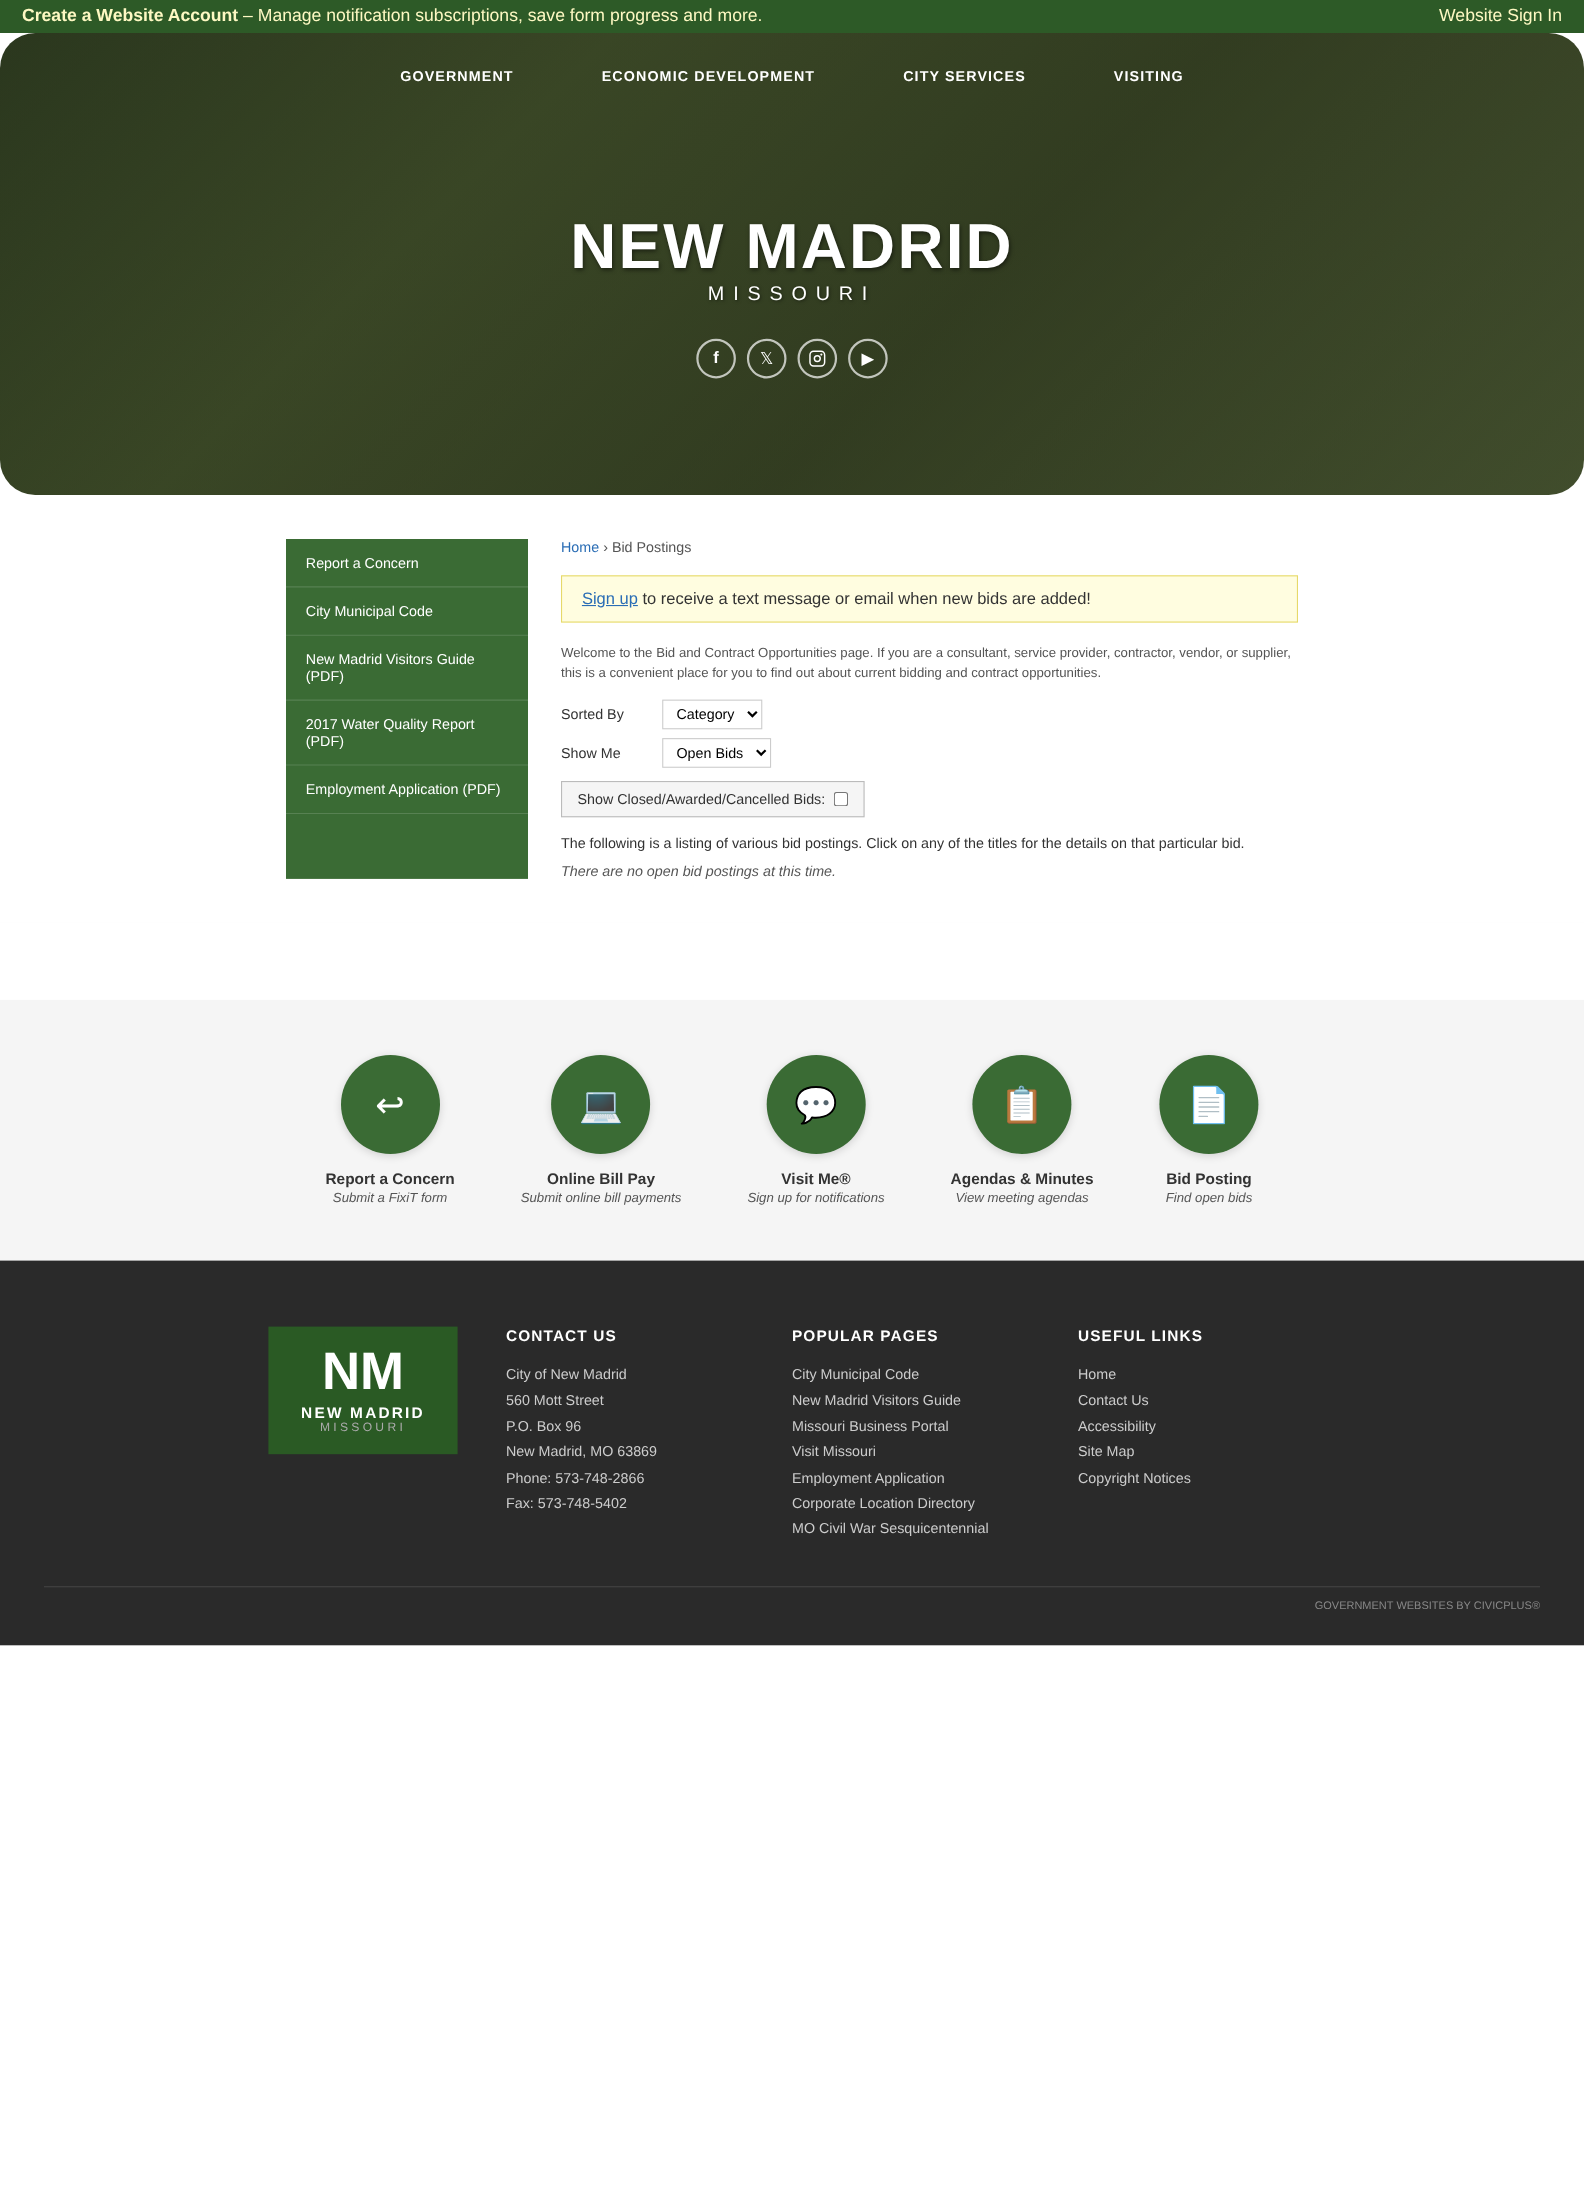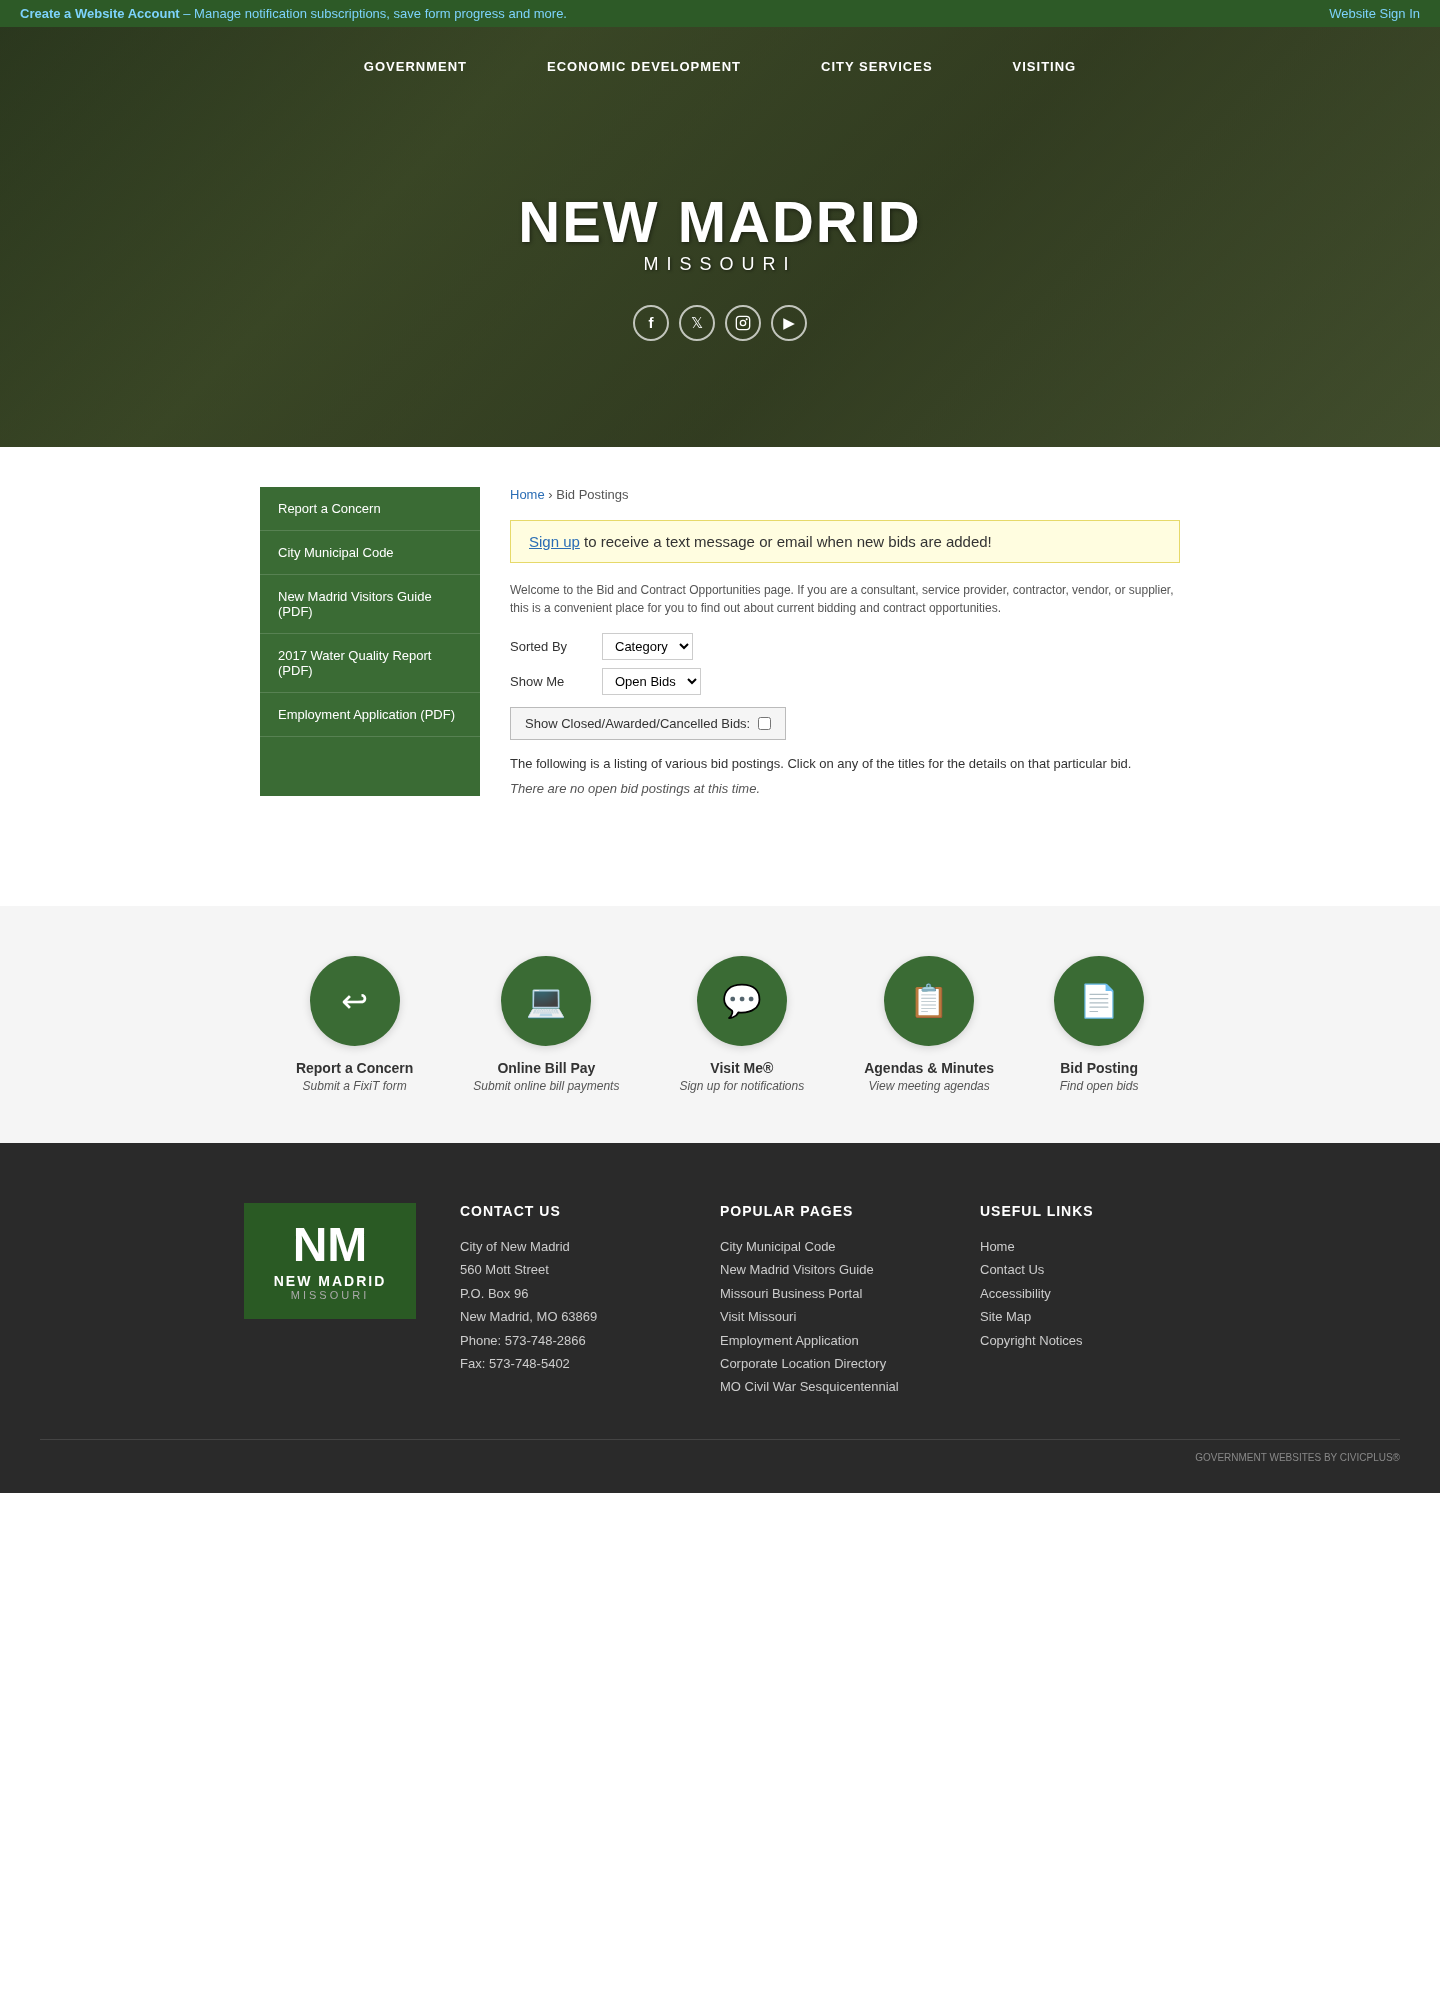--- a/index.html
+++ b/index.html
@@ -1,37 +1,38 @@
 <!DOCTYPE html>
 <html><head>
   <meta charset="utf-8">
   <style>
     * { margin: 0; padding: 0; box-sizing: border-box; }
     body { font-family: Arial, sans-serif; font-size: 14px; color: #333; background: #fff; }
 
     
     .top-bar {
       background: #2d5a27;
-      color: #7dd3fc;
-      font-size: 13px;
+      color: #fef9c3;
+      font-size: 16px;
       padding: 6px 20px;
       display: flex;
       justify-content: space-between;
       align-items: center;
     }
 
     
     .hero {
       position: relative;
       background: linear-gradient(rgba(30,40,20,0.55), rgba(30,40,20,0.55)),
         linear-gradient(135deg, #3a4a2a 0%, #5a6a3a 30%, #4a5530 60%, #6b7a4a 100%);
       min-height: 420px;
       display: flex;
       flex-direction: column;
       align-items: center;
+      border-radius: 32px;
     }
 
     
     .main-nav {
       width: 100%;
       display: flex;
       justify-content: center;
       gap: 0;
       padding: 22px 0 10px;
     }

